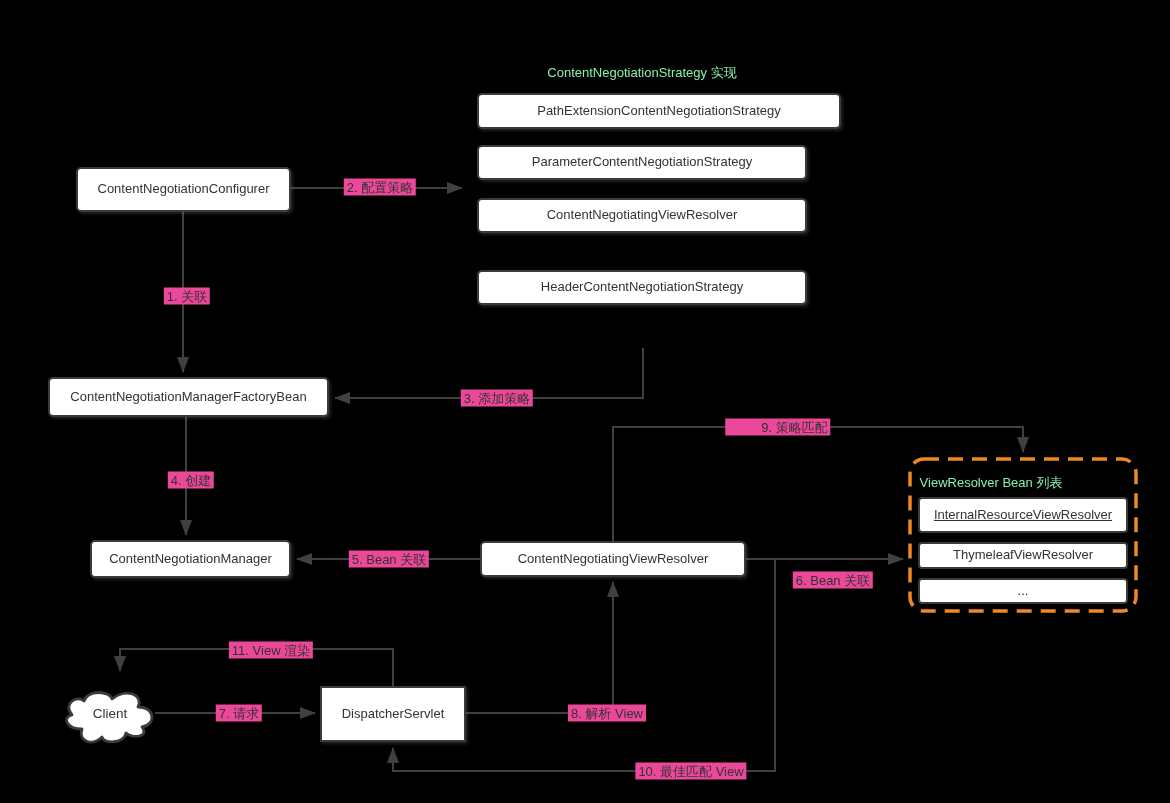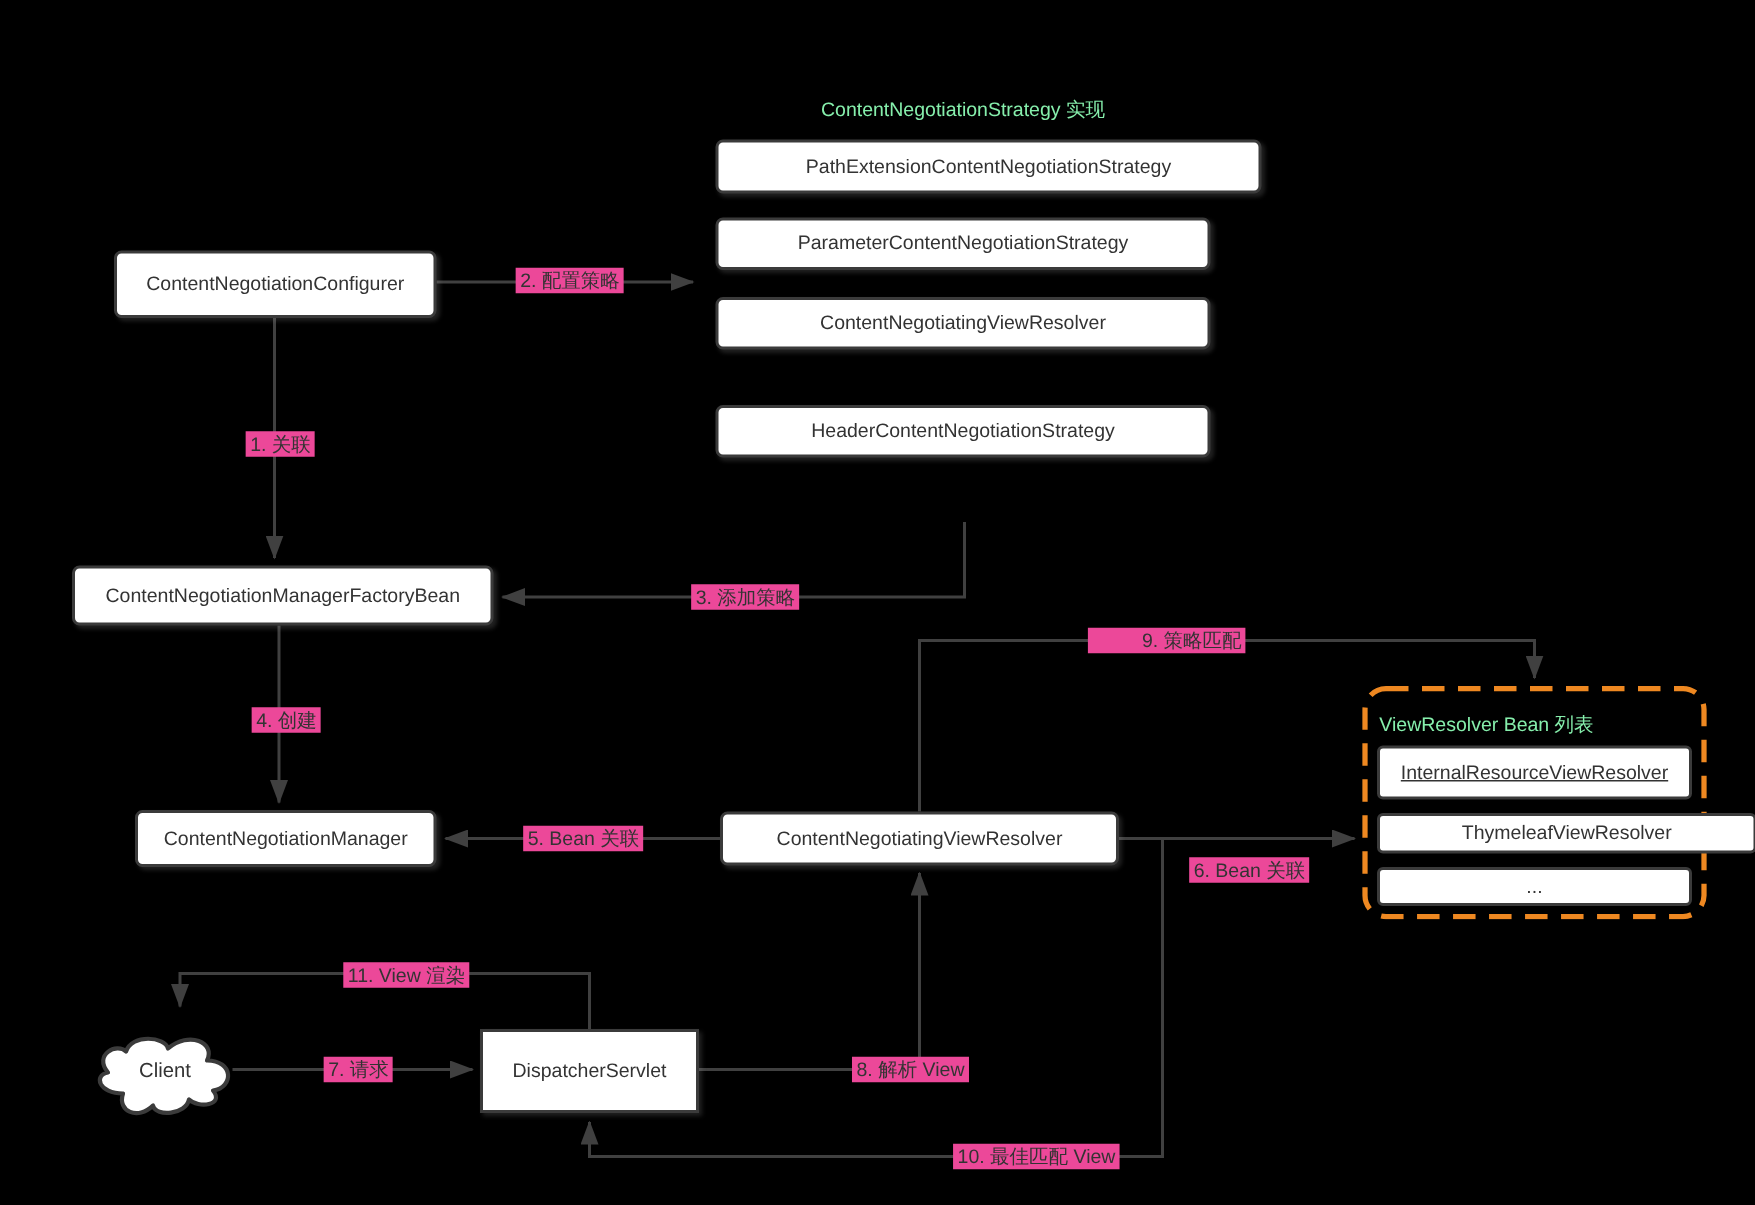--- a/index.html
+++ b/index.html
@@ -77,21 +77,21 @@
 
   <div class="box sharp" style="left:320px;top:686px;width:146px;height:56px;">DispatcherServlet</div>
 
   <svg class="groupbox" style="left:62px;top:676px;z-index:2;" width="96" height="74" viewBox="0 0 120 80">
     <path d="M 25 60 C 5 60 0 45 12.5 42.5 C 0 27.5 20 17.5 27.5 25 C 32.5 10 60 12.5 62.5 22.5 C 80 7.5 102.5 17.5 95 32.5 C 117.5 32.5 117.5 55 100 57.5 C 110 70 87.5 72.5 80 65 C 77.5 77.5 52.5 80 50 70 C 37.5 82.5 20 75 25 60 Z" fill="#ffffff" stroke="#3b3b3b" stroke-width="3.5" stroke-linejoin="round"></path>
   </svg>
   <div class="cloud-label" style="left:62px;top:676px;width:96px;height:74px;">Client</div>
 
   <div class="gtitle" style="left:876px;top:474px;width:230px;height:18px;z-index:2;">ViewResolver Bean 列表</div>
   <div class="box inner" style="left:918px;top:497px;width:210px;height:36px;text-decoration:underline;">InternalResourceViewResolver</div>
-  <div class="box inner" style="left:918px;top:542px;width:253px;height:27px;text-align:right;">ThymeleafViewResolver</div>
+  <div class="box inner" style="left:918px;top:542px;width:210px;height:27px;text-align:right;">ThymeleafViewResolver</div>
   <div class="box inner" style="left:918px;top:578px;width:210px;height:26px;">...</div>
 
   <div class="chip" style="left:187px;top:296px;">1. 关联</div>
   <div class="chip" style="left:380px;top:187px;">2. 配置策略</div>
   <div class="chip" style="left:497px;top:398px;">3. 添加策略</div>
   <div class="chip" style="left:191px;top:480px;">4. 创建</div>
   <div class="chip" style="left:389px;top:559px;">5. Bean 关联</div>
   <div class="chip" style="left:833px;top:580px;">6. Bean 关联</div>
   <div class="chip" style="left:239px;top:713px;">7. 请求</div>
   <div class="chip" style="left:607px;top:713px;">8. 解析 View</div>

